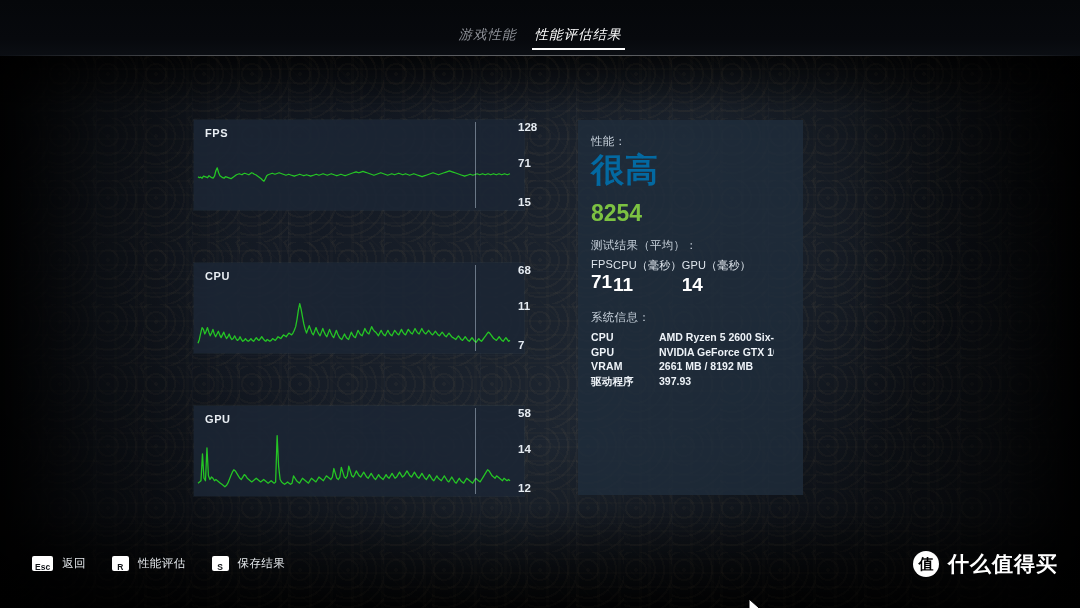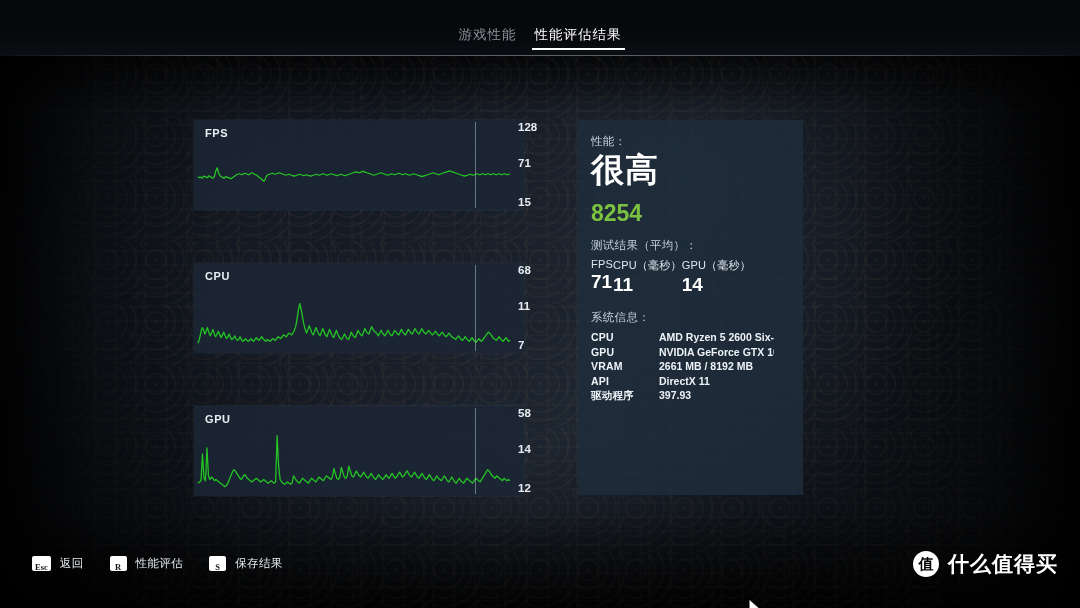--- a/index.html
+++ b/index.html
@@ -42,21 +42,21 @@
   
   #topbar {
     position:absolute; left:0; right:0; top:0; height:56px;
     background:linear-gradient(180deg,#05070a 0%,#07090d 70%,#0b0e13 100%);
     z-index:5;
   }
   #topbar:after {
     content:""; position:absolute; left:0; right:0; bottom:0; height:1px;
     background:linear-gradient(90deg, rgba(255,255,255,0) 0%, rgba(255,255,255,.28) 18%, rgba(255,255,255,.34) 50%, rgba(255,255,255,.28) 82%, rgba(255,255,255,0) 100%);
   }
-  #tabs { position:absolute; left:0; right:0; bottom:6px; display:flex; justify-content:center; gap:12px; }
+  #tabs { position:absolute; left:0; right:0; bottom:6px; display:flex; justify-content:center; gap:12px;font-style:italic; }
   .tab {
     font-size:13.5px; letter-spacing:1px; padding:0 3px 6px 3px;
     color:#8d9097; position:relative; cursor:pointer; white-space:nowrap;
   }
   .tab.active { color:#ffffff; }
   .tab.active:after {
     content:""; position:absolute; left:0; right:0; bottom:0; height:2px; background:#ffffff;
   }
 
   
@@ -93,21 +93,21 @@
 
   
   #info {
     position:absolute; left:578px; top:120px; width:225px; height:375px;
     background:rgba(31,45,60,.80);
     padding:14px 29px 0 13px;
     z-index:3;
   }
   .lbl-sec { font-size:11.5px; color:#c8d2dc; letter-spacing:.3px; }
   #perf-rating {
-    font-size:33px; line-height:36px; font-weight:bold; color:#ffffff;
+    font-size:33px; line-height:36px; font-weight:bold; color:#0369a1;
     margin:3px 0 12px 0; letter-spacing:1px;
   }
   #score-value {
     font-size:23px; line-height:26px; font-weight:bold; color:#7cc242;
     margin:1px 0 12px 0;
   }
   #results { display:flex; margin:5px 0 14px 0; }
   .res { margin-right:24px; }
   .res:nth-child(1) { width:78px; margin-right:0; }
   .res:nth-child(2) { width:90px; margin-right:0; }
@@ -118,21 +118,21 @@
   .sys-key { width:68px; flex:0 0 68px; letter-spacing:.2px; }
   .sys-val { flex:1; white-space:nowrap; overflow:hidden; }
 
   
   #hints {
     position:absolute; left:32px; bottom:37px; display:flex; align-items:center; gap:26px; z-index:6;
   }
   .hint { display:flex; align-items:center; gap:9px; cursor:pointer; }
   .keycap {
     min-width:17px; height:15px; padding:4px 3px; background:#ffffff; color:#111418;
-    border-radius:2px; font-size:8.5px; font-weight:bold; line-height:15px; text-align:center;font-family:Liberation Serif, serif;
+    border-radius:2px; font-size:8.5px; font-weight:bold; line-height:15px; text-align:center;
   }
   .hint-label { font-size:11.5px; color:#e7ebef; letter-spacing:.4px; }
 
   
   #watermark {
     position:absolute; right:22px; bottom:30px; display:flex; align-items:center; gap:9px; z-index:6;
   }
   #wm-badge {
     width:26px; height:26px; border-radius:50%; background:#ffffff; color:#000;
     font-size:15px; font-weight:bold; line-height:26px; text-align:center;
@@ -237,24 +237,20 @@
     </div>
     <div class="sys-row">
       <div class="sys-key">GPU</div>
       <div class="sys-val">NVIDIA GeForce GTX 1070 Til</div>
     </div>
     <div class="sys-row">
       <div class="sys-key">VRAM</div>
       <div class="sys-val">2661 MB / 8192 MB</div>
     </div>
     <div class="sys-row">
-      <div class="sys-key">API</div>
-      <div class="sys-val">DirectX 11</div>
-    </div>
-    <div class="sys-row">
       <div class="sys-key">驱动程序</div>
       <div class="sys-val">397.93</div>
     </div>
   </div>
 </div>
 
 <div id="hints">
   <div class="hint">
     <span class="keycap">Esc</span>
     <span class="hint-label">返回</span>

